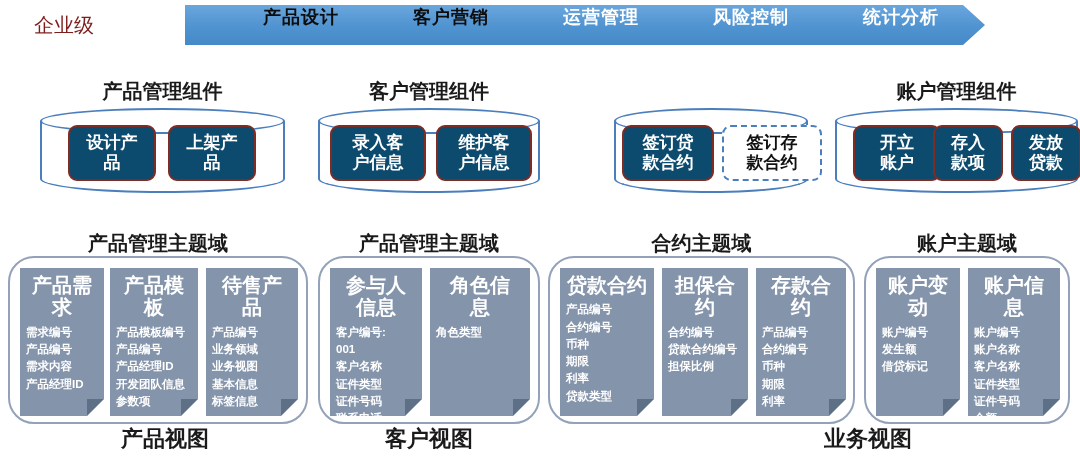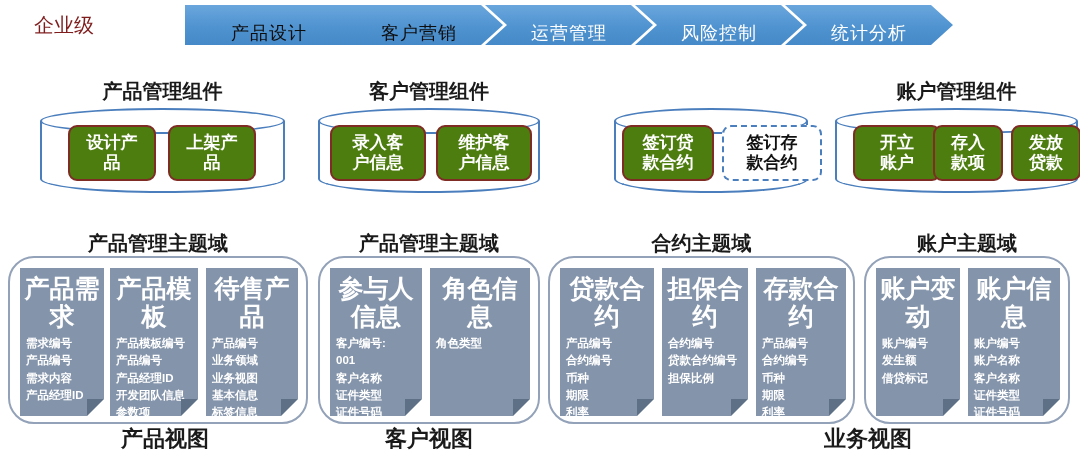--- a/index.html
+++ b/index.html
@@ -6,51 +6,51 @@
   .canvas {
     position:relative; width:1080px; height:458px; background:#ffffff;
     font-family:"Liberation Sans", sans-serif; overflow:hidden; color:#111;
   }
   
   .ent-label { position:absolute; left:34px; top:12px; font-size:20px; color:#7f1d1d; }
   .process { position:absolute; left:185px; top:5px; width:770px; height:40px; }
   .pseg {
     position:absolute; top:0; height:40px; width:168px;
     background:linear-gradient(180deg,#6aa6dd 0%,#4f93d0 55%,#4689c8 100%);
-    display:flex; align-items:flex-end; justify-content:center;
-    font-size:18px; font-weight:normal; letter-spacing:1px;
+    display:flex; align-items:flex-start; justify-content:center;
+    font-size:18px; font-weight:bold; letter-spacing:1px;padding-left:32px;
   }
   .pseg.first { clip-path:polygon(0 0, calc(100% - 22px) 0, 100% 50%, calc(100% - 22px) 100%, 0 100%); padding-right:16px; }
   .pseg.chev  { clip-path:polygon(0 0, calc(100% - 22px) 0, 100% 50%, calc(100% - 22px) 100%, 0 100%, 22px 50%); }
   .pseg:nth-child(1){left:0;} .pseg:nth-child(2){left:150px;} .pseg:nth-child(3){left:300px;}
   .pseg:nth-child(4){left:450px;} .pseg:nth-child(5){left:600px;}
   .pseg.dark { color:#0d0d0d; } .pseg.light { color:#ffffff; }
   
   .comp-title, .sec-title, .view-label { position:absolute; text-align:center; font-weight:600; color:#1a1a1a; }
   .comp-title { top:78px; font-size:20px; }
   .sec-title  { top:230px; font-size:20px; }
   .view-label { top:424px; font-size:22px; }
   .cyl { position:absolute; top:108px; height:85px; }
   .cyl-top  { position:absolute; left:0; right:0; top:0; height:26px; border:2px solid #4a7ebd; border-radius:50%; background:#fff; z-index:1; box-sizing:border-box; }
   .cyl-body { position:absolute; left:0; right:0; top:13px; bottom:0; border:2px solid #4a7ebd; border-top:none; border-radius:0 0 50% 50% / 0 0 14px 14px; background:#fff; box-sizing:border-box; }
   .action {
     position:absolute; top:17px; height:56px; z-index:2; box-sizing:border-box;
-    background:#4d7c0f; border:2px solid #7e2c24; border-radius:9px;
+    background:#0c4a6e; border:2px solid #7e2c24; border-radius:9px;
     color:#fff; font-weight:bold; font-size:17px; line-height:1.18;
     display:flex; align-items:center; justify-content:center; text-align:center; white-space:pre-line;
   }
   .action.dashed { background:#ffffff; border:2px dashed #4a7ebd; color:#111; }
   
   .domain-box { position:absolute; top:256px; height:168px; background:#fff; border:2px solid #93a2b8; border-radius:26px; box-sizing:border-box; }
   .doc {
     position:absolute; top:10px; height:148px; background:#8494ab; color:#fff; box-sizing:border-box;
     clip-path:polygon(0 0, 100% 0, 100% calc(100% - 17px), calc(100% - 17px) 100%, 0 100%);
   }
   .doc-fold { position:absolute; right:0; bottom:0; width:17px; height:17px; background:#5d7086; clip-path:polygon(0 0, 100% 0, 0 100%); }
-  .doc-title { font-weight:bold; font-size:25px; line-height:1.12; text-align:center; padding:6px 3px 2px 3px; white-space:pre-line; }
+  .doc-title { font-weight:bold; font-size:20px; line-height:1.12; text-align:center; padding:6px 3px 2px 3px; white-space:pre-line; }
   .doc-fields { font-size:11.5px; font-weight:bold; text-align:left; padding:3px 3px 0 6px; line-height:1.5; }
 </style>
 </head>
 <body>
 
 <div class="canvas">
 
   <div class="ent-label">企业级</div>
   <div class="process">
     <div class="pseg first dark">

